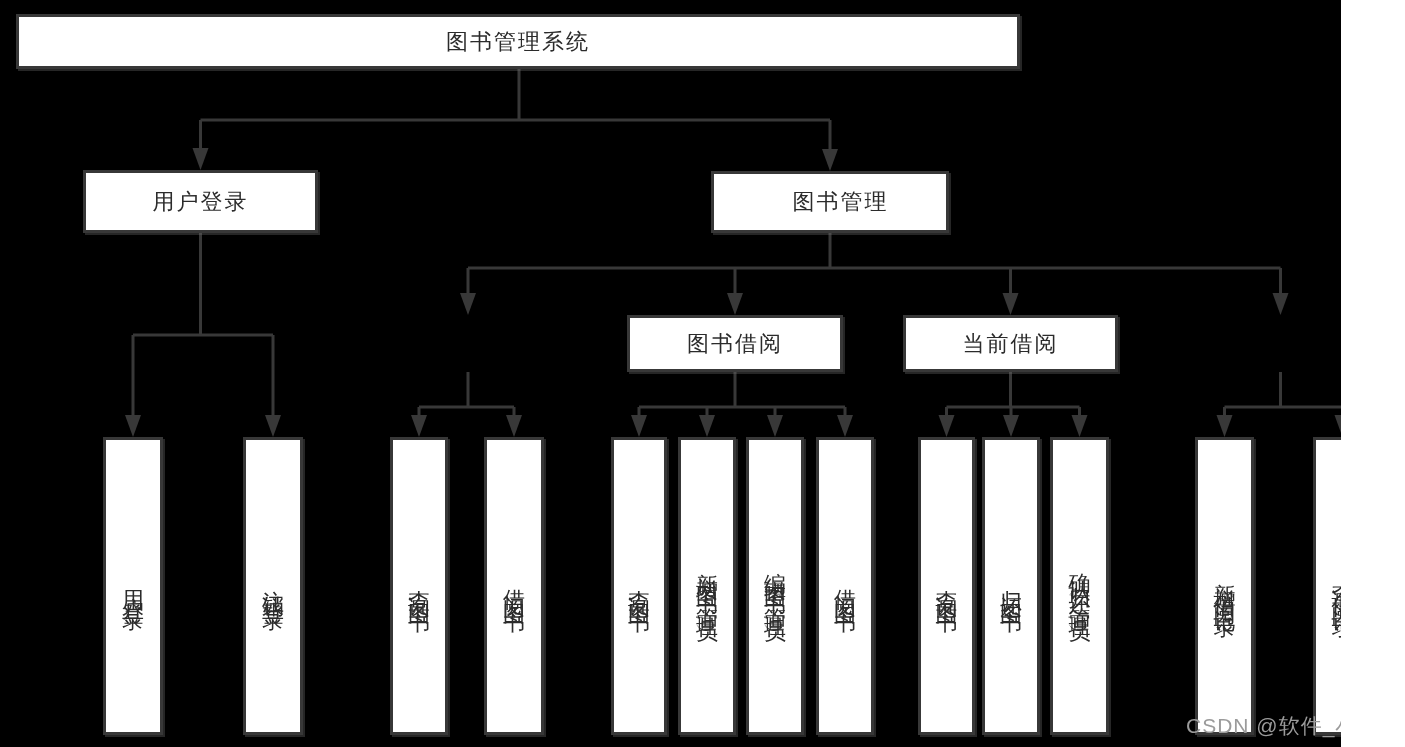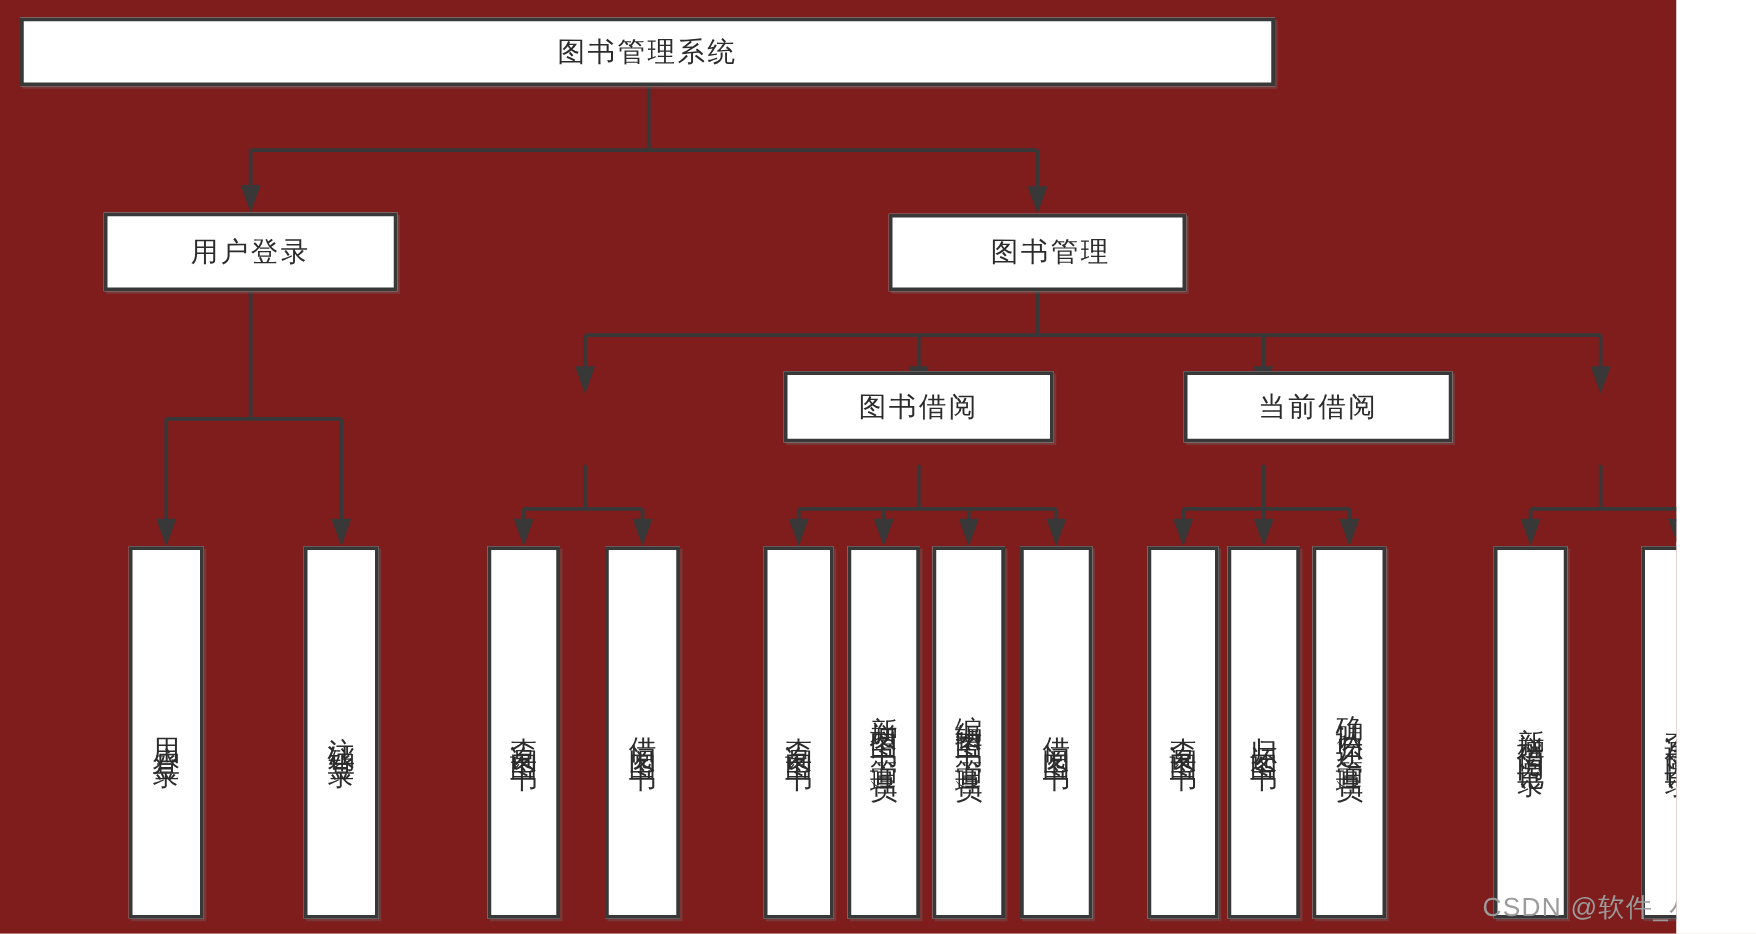--- a/index.html
+++ b/index.html
@@ -5,21 +5,21 @@
   html, body {
     margin: 0;
     padding: 0;
     background: #ffffff;
     font-family: "Liberation Sans", "DejaVu Sans", sans-serif;
   }
   #canvas {
     position: relative;
     width: 1341px;
     height: 747px;
-    background: #7f1d1d;
+    background: #000000;
     overflow: hidden;
   }
   #connectors {
     position: absolute;
     left: 0; top: 0;
     width: 1405px; height: 747px;
     z-index: 1;
   }
   .box {
     position: absolute;
@@ -86,22 +86,22 @@
       <polygon points="1216.5,415 1232.5,415 1224.5,437"></polygon>
       <polygon points="1334.5,415 1350.5,415 1342.5,437"></polygon>
     </g>
   </svg>
 
   <div class="box" style="left:16px;top:14px;width:1004px;height:55px;">图书管理系统</div>
 
   <div class="box" style="left:83px;top:170px;width:235px;height:63px;">用户登录</div>
   <div class="box" style="left:711px;top:171px;width:238px;height:62px;padding-left:21px;">图书管理</div>
 
-  <div class="box" style="left:627px;top:297px;width:216px;height:57px;">图书借阅</div>
-  <div class="box" style="left:903px;top:297px;width:215px;height:57px;margin-left:44px;">当前借阅</div>
+  <div class="box" style="left:627px;top:315px;width:216px;height:57px;">图书借阅</div>
+  <div class="box" style="left:903px;top:315px;width:215px;height:57px;">当前借阅</div>
 
   <div class="box vbox" style="left:103px;top:437px;width:60px;height:298px;">用户登录</div>
   <div class="box vbox" style="left:243px;top:437px;width:60px;height:298px;">注销登录</div>
 
   <div class="box vbox" style="left:390px;top:437px;width:58px;height:298px;">查询图书</div>
   <div class="box vbox" style="left:484px;top:437px;width:60px;height:298px;">借阅图书</div>
 
   <div class="box vbox" style="left:611px;top:437px;width:56px;height:298px;">查询图书</div>
   <div class="box vbox" style="left:678px;top:437px;width:58px;height:298px;">新增图书（管理员）</div>
   <div class="box vbox" style="left:746px;top:437px;width:58px;height:298px;">编辑图书（管理员）</div>

